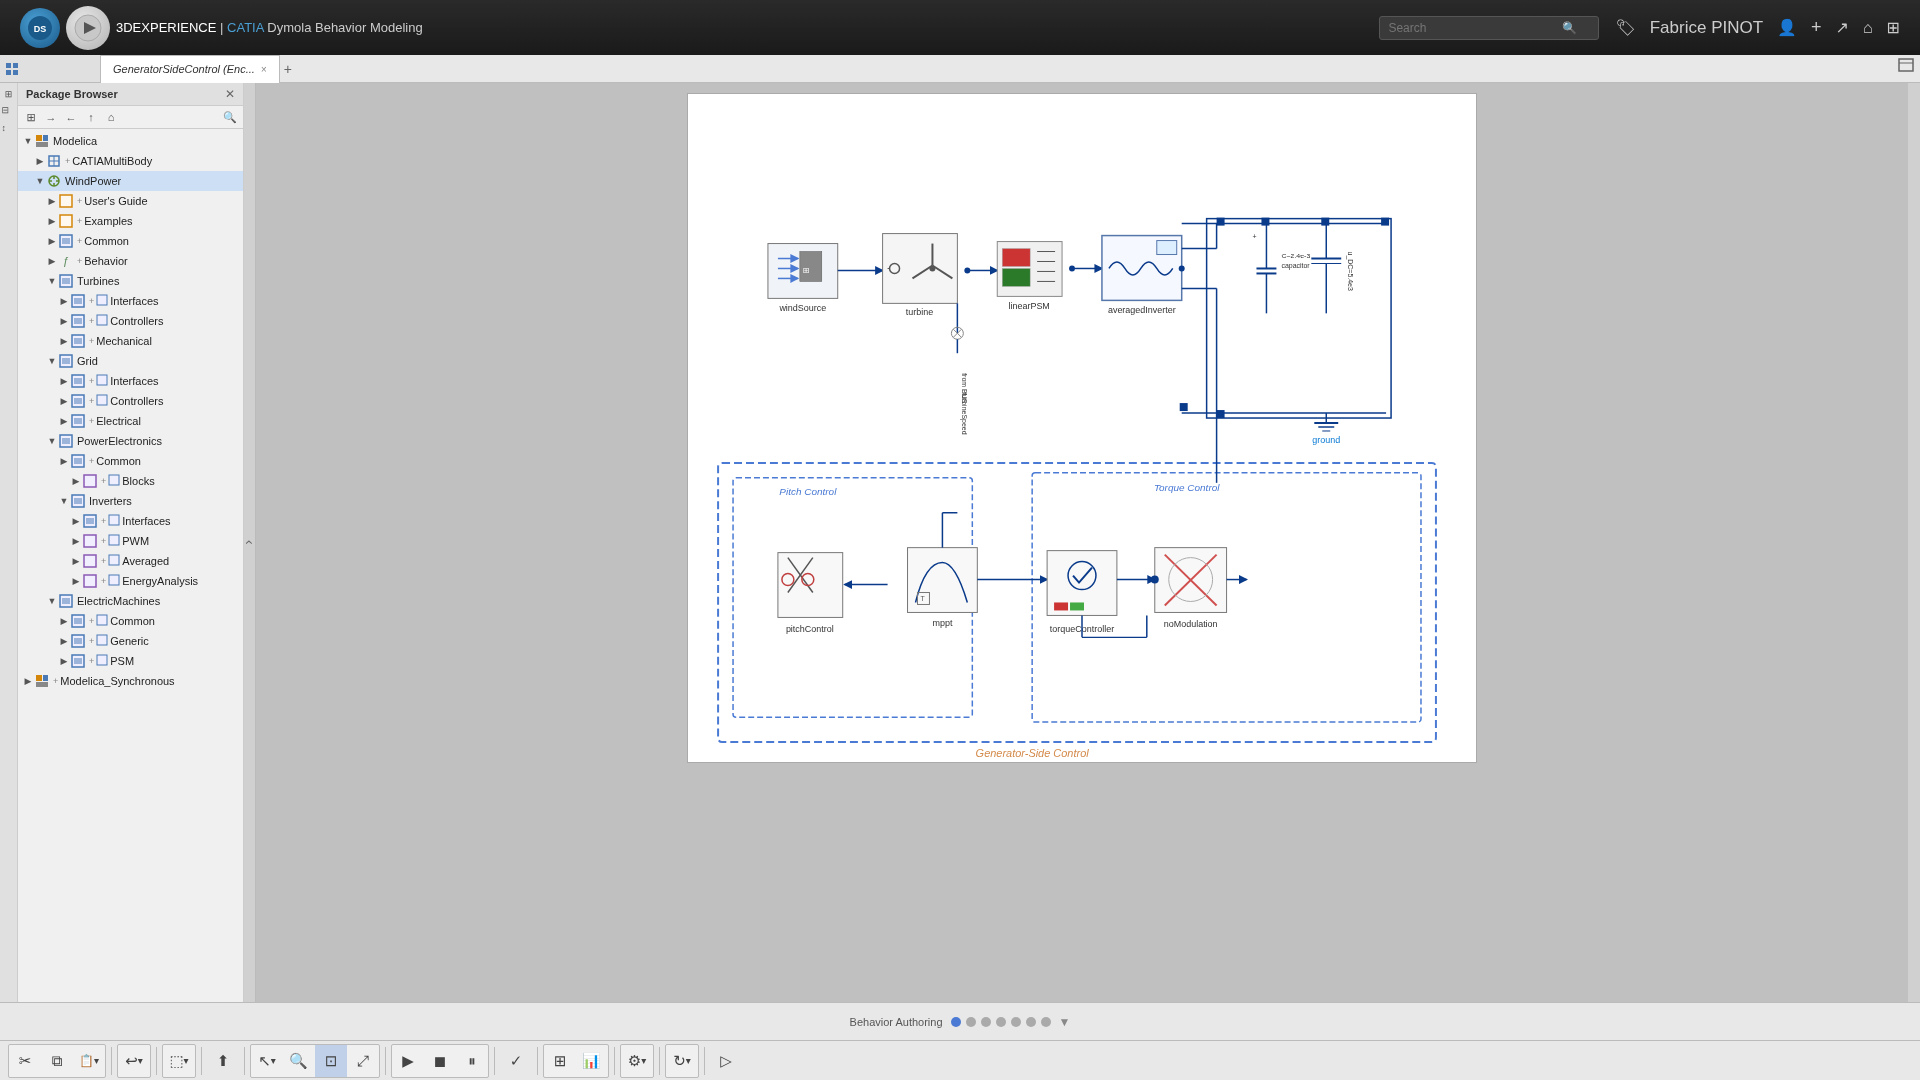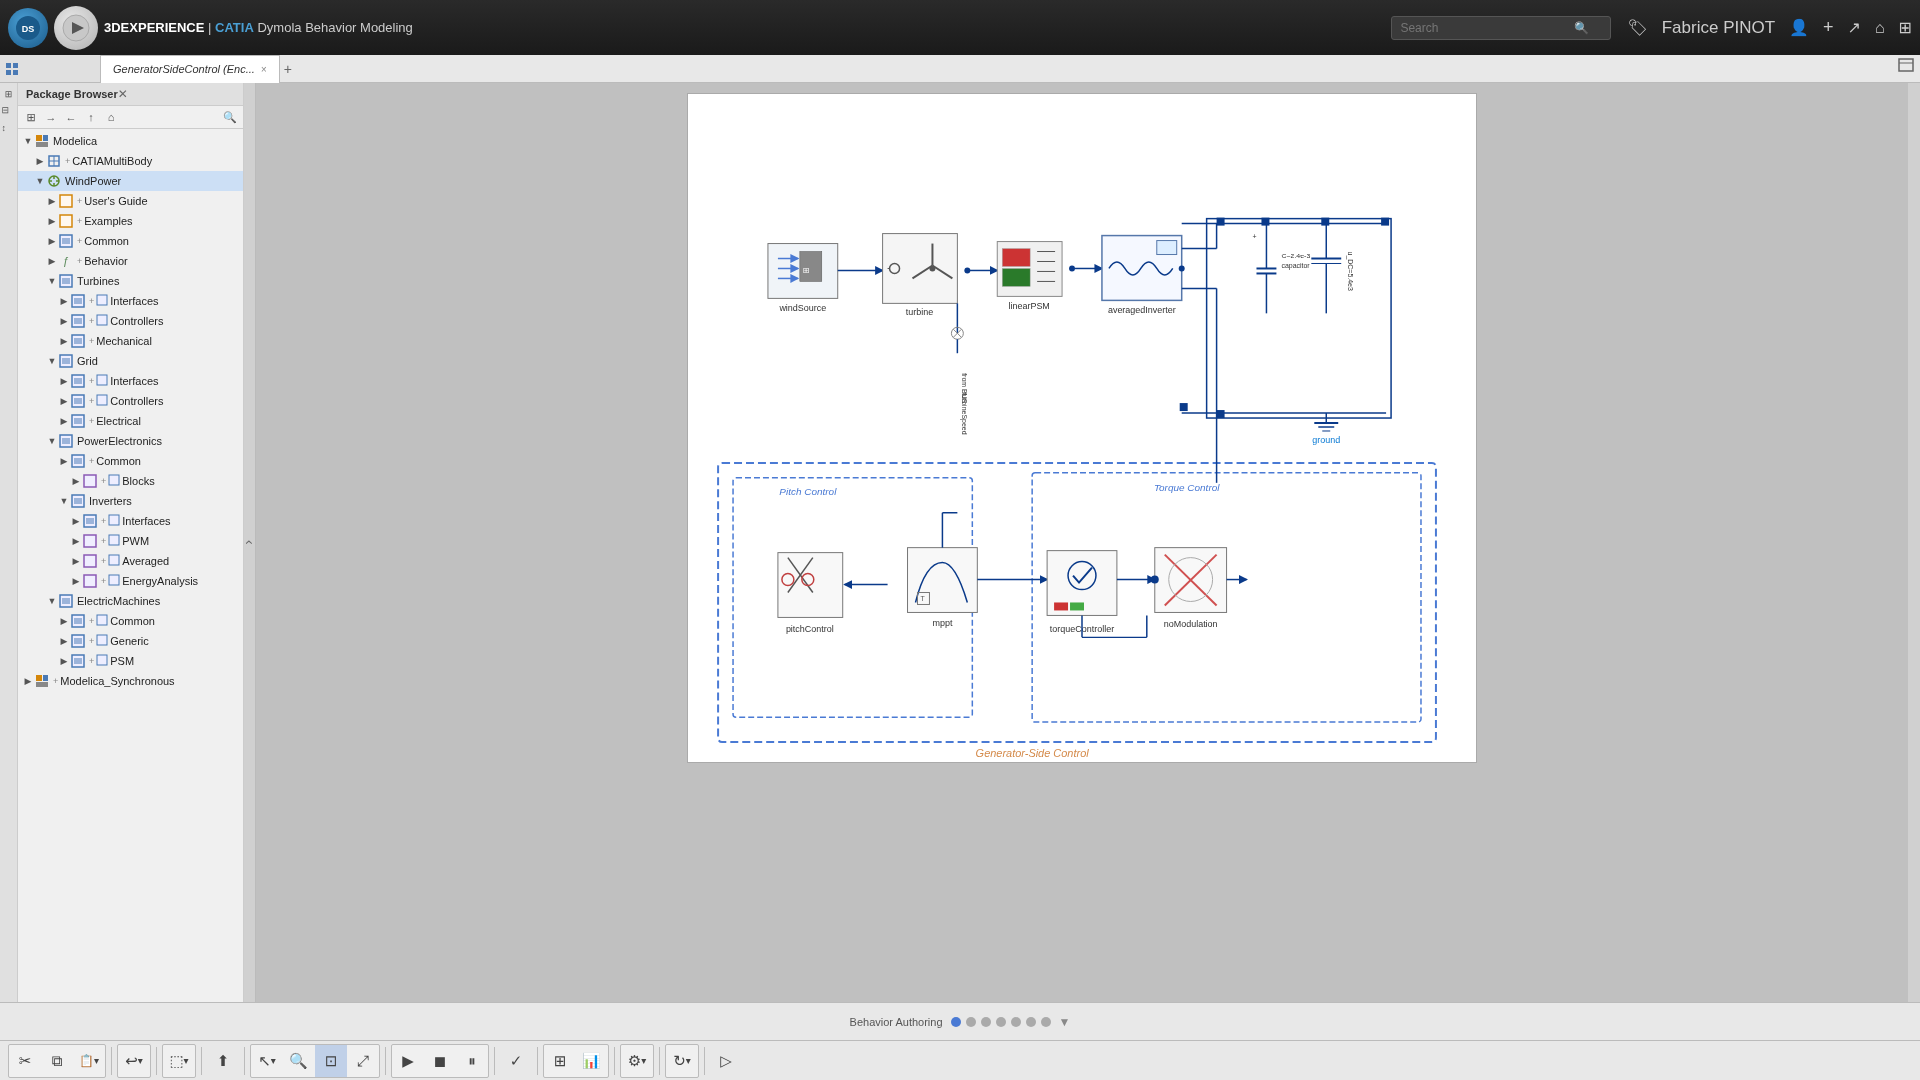--- a/index.html
+++ b/index.html
@@ -4,42 +4,42 @@
   <style>
     * { box-sizing: border-box; margin: 0; padding: 0; }
     body { font-family: 'Segoe UI', Arial, sans-serif; font-size: 12px; background: #d0d0d0; width: 1920px; height: 1080px; overflow: hidden; }
 
     
     #topbar {
       height: 55px;
       background: linear-gradient(180deg, #2a2a2a 0%, #1a1a1a 100%);
       display: flex;
       align-items: center;
-      padding: 0 8px;
+      padding: 0 20px;
       gap: 8px;
     }
     #topbar .logo-area {
       display: flex; align-items: center; gap: 6px;
     }
     #topbar .logo-circle {
       width: 40px; height: 40px; border-radius: 50%;
       background: radial-gradient(circle at 40% 35%, #4a9fd4, #1a5a8a);
       display: flex; align-items: center; justify-content: center;
       color: white; font-size: 10px; font-weight: bold;
     }
     #topbar .logo-play {
       width: 44px; height: 44px; border-radius: 50%;
       background: radial-gradient(circle at 40% 35%, #e8e8e8, #b0b0b0);
       display: flex; align-items: center; justify-content: center;
       color: #333; font-size: 18px;
     }
     #topbar .brand-text {
       color: #ccc; font-size: 13px;
     }
-    #topbar .brand-text span.bold { color: white; font-weight: bold; }
+    #topbar .brand-text span.bold { color: white; font-weight: normal; }
     #topbar .search-area {
       margin-left: auto;
       display: flex; align-items: center;
     }
     #topbar .search-box {
       background: #3a3a3a; border: 1px solid #555; border-radius: 3px;
       display: flex; align-items: center; padding: 4px 8px; gap: 4px;
       width: 220px;
     }
     #topbar .search-box input {
@@ -87,21 +87,21 @@
       min-width: 226px;
       background: #f0f0f0;
       border-right: 1px solid #ccc;
       display: flex;
       flex-direction: column;
     }
     #pb-header {
       background: #e0e0e0;
       border-bottom: 1px solid #ccc;
       padding: 4px 8px;
-      display: flex; align-items: center; 
+      display: flex; align-items: center; justify-content: space-between;
     }
     #pb-header .pb-title { font-size: 11px; font-weight: bold; color: #333; }
     #pb-header .pb-close { color: #666; cursor: pointer; font-size: 12px; }
     #pb-toolbar {
       padding: 2px 4px;
       display: flex; align-items: center; gap: 2px;
       border-bottom: 1px solid #ccc;
     }
     #pb-toolbar .tb-btn {
       width: 18px; height: 18px;
@@ -247,21 +247,21 @@
     </div>
     <div class="logo-play">
       <svg width="28" height="28" viewBox="0 0 28 28">
         <circle cx="14" cy="14" r="13" fill="#c8c8c8" stroke="#aaa" stroke-width="1"></circle>
         <polygon points="10,8 22,14 10,20" fill="#555"></polygon>
       </svg>
     </div>
     <div class="brand-text">
       <span class="bold">3DEXPERIENCE</span>
       <span>|</span>
-      <span style="color:#4a9fd4;font-weight:bold">CATIA</span>
+      <span style="color:#4a9fd4;font-weight:normal">CATIA</span>
       <span style="color:#ccc"> Dymola Behavior Modeling</span>
     </div>
   </div>
   <div class="search-area">
     <div class="search-box">
       <input type="text" placeholder="Search" style="">
       <span class="search-icon">🔍</span>
     </div>
     <div class="right-icons">
       <span>🏷</span>

